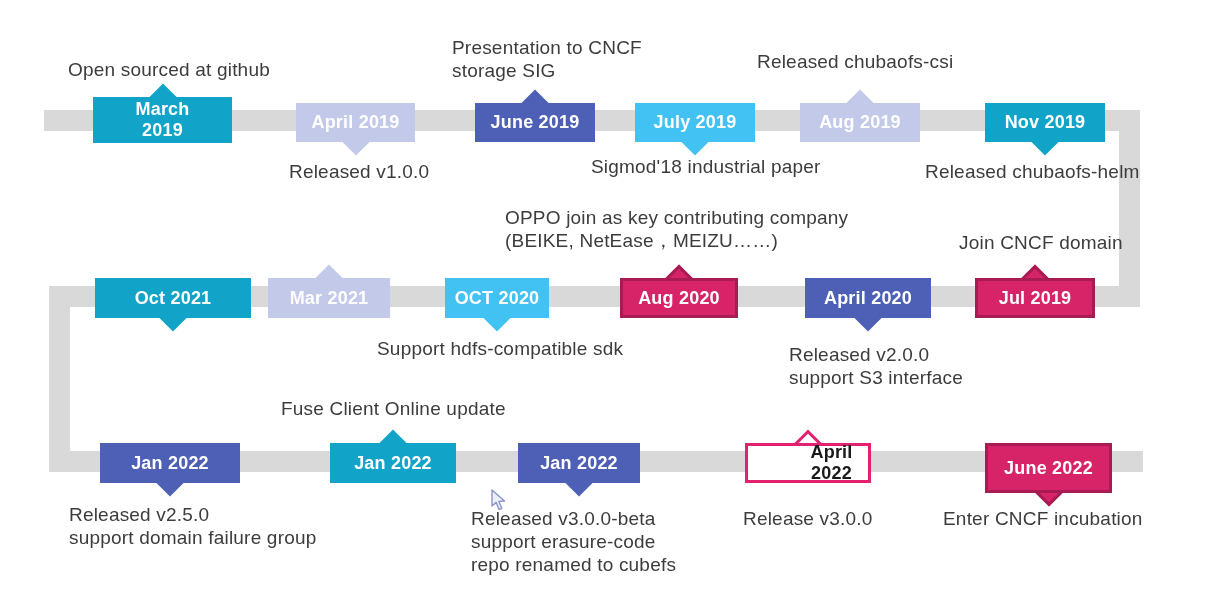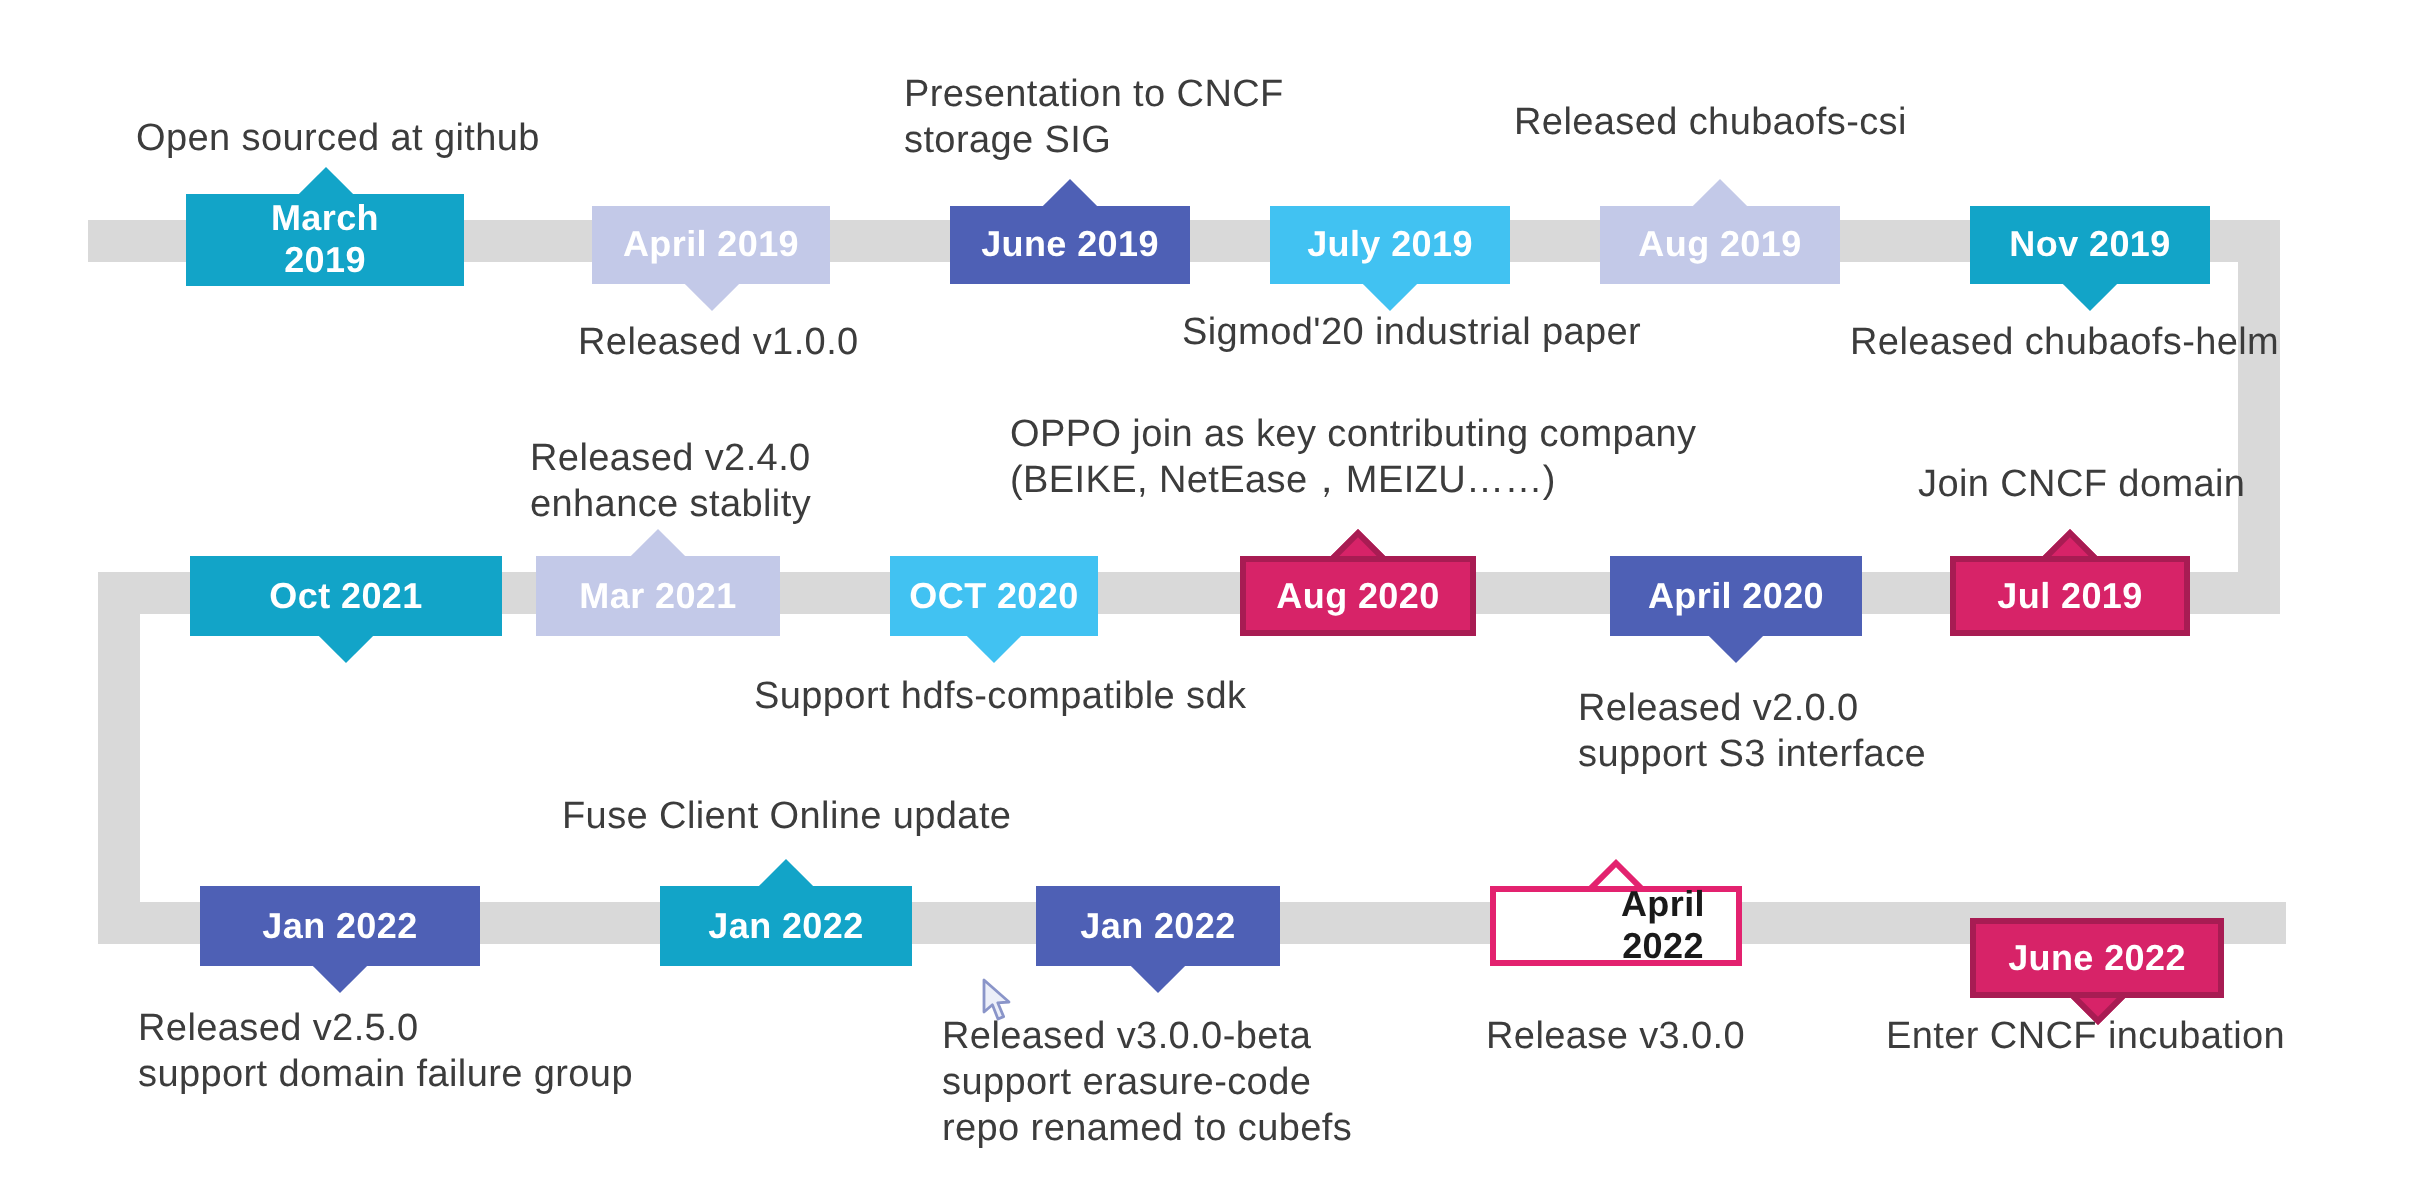--- a/index.html
+++ b/index.html
@@ -151,37 +151,35 @@
     <div class="box">
         <span class="date">Jan 2022</span>
       </div>
   </div>
   <div class="event outline" style="left:745px;top:443px;width:126px;height:40px">
     <div class="ptr up"></div>
     <div class="box">
         <span class="date">April 2022</span>
       </div>
   </div>
-  <div class="event magenta" style="left:985px;top:459px;width:127px;height:40px">
+  <div class="event magenta" style="left:985px;top:443px;width:127px;height:50px">
     <div class="ptr down"></div>
     <div class="box">
         <span class="date">June 2022</span>
       </div>
   </div>
 
   <div class="note" style="left:68px;top:58px">Open sourced at github</div>
   <div class="note" style="left:289px;top:160px">Released v1.0.0</div>
   <div class="note" style="left:452px;top:36px">Presentation to CNCF
 storage SIG</div>
-  <div class="note" style="left:591px;top:155px">Sigmod'20 industrial paper</div>
+  <div class="note" style="left:591px;top:155px">Sigmod'18 industrial paper</div>
   <div class="note" style="left:757px;top:50px">Released chubaofs-csi</div>
   <div class="note" style="left:925px;top:160px">Released chubaofs-helm</div>
 
-  <div class="note" style="left:265px;top:218px">Released v2.4.0
-enhance stablity</div>
   <div class="note" style="left:377px;top:337px">Support hdfs-compatible sdk</div>
   <div class="note" style="left:505px;top:206px">OPPO join as key contributing company
 (BEIKE, NetEase，MEIZU……)</div>
   <div class="note" style="left:789px;top:343px">Released v2.0.0
 support S3 interface</div>
   <div class="note" style="left:959px;top:231px">Join CNCF domain</div>
 
   <div class="note" style="left:69px;top:503px">Released v2.5.0
 support domain failure group</div>
   <div class="note" style="left:281px;top:397px">Fuse Client Online update</div>

